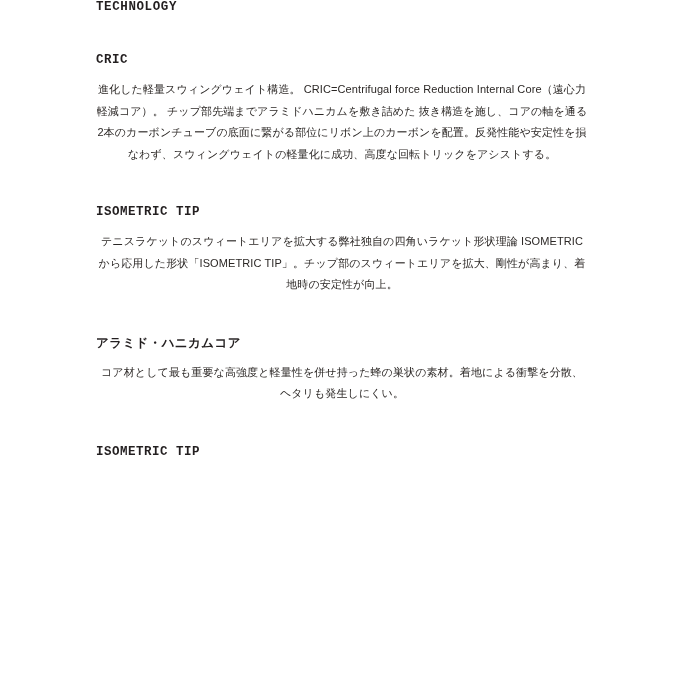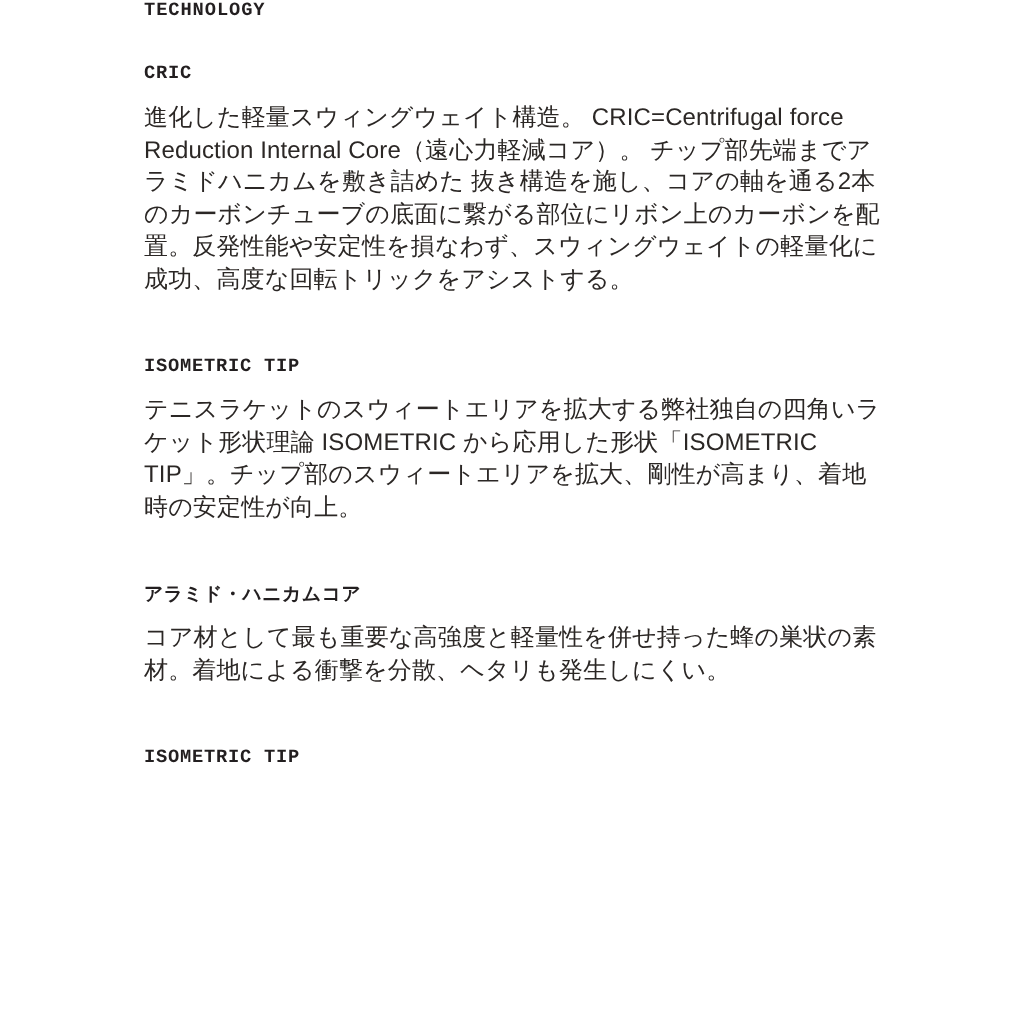--- a/index.html
+++ b/index.html
@@ -28,21 +28,21 @@
     font-weight: 700;
     color: #231f20;
     margin: 0;
     padding-top: 0px;
     line-height: 14px;
   }
   .section {
     margin-top: 40px;
   }
   .section:first-of-type {
-    margin-top: 28px;
+    margin-top: 39px;
   }
   .sec-head-mono {
     font-family: "Liberation Mono", monospace;
     font-size: 12.5px;
     font-weight: 700;
     letter-spacing: 0.5px;
     color: #231f20;
     margin: 0 0 11px 0;
     line-height: 15px;
   }
@@ -50,26 +50,26 @@
     font-family: "Liberation Sans", sans-serif;
     font-size: 12.5px;
     font-weight: 700;
     letter-spacing: 0.4px;
     color: #231f20;
     margin: 0 0 11px 0;
     line-height: 15px;
   }
   .body-text {
     font-family: "Liberation Sans", sans-serif;
-    font-size: 16px;
+    font-size: 11px;
     line-height: 21.5px;
     color: #2b2725;
     margin: 0;
     letter-spacing: 0.1px;
-    text-align: left;
+    text-align: center;
     white-space: pre-wrap;
   }
 </style>
 </head>
 <body>
 
 <div class="page">
 
   <p class="overline">TECHNOLOGY</p>
 

